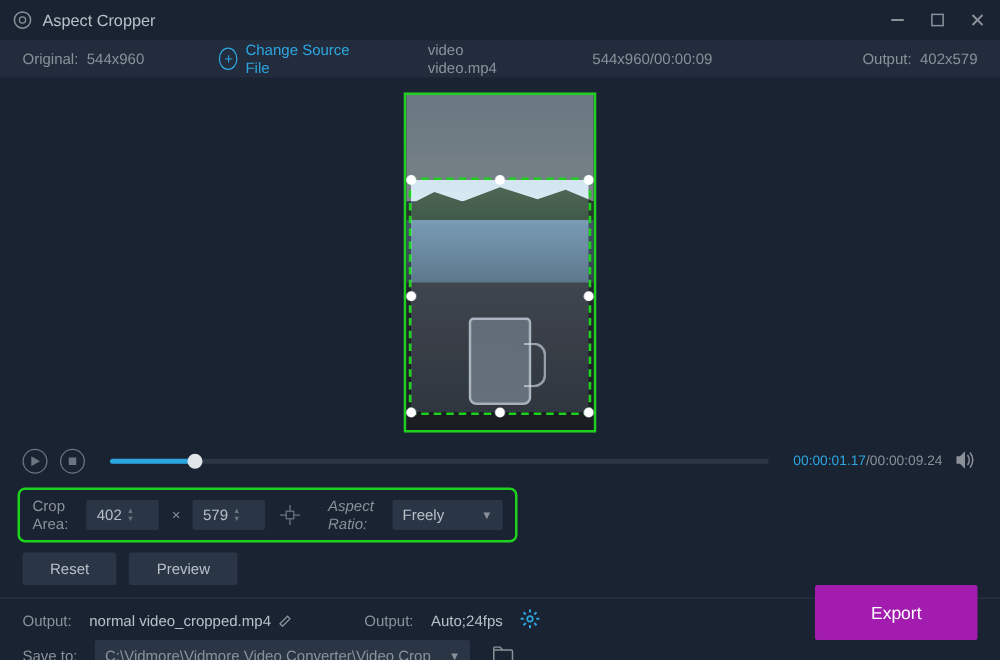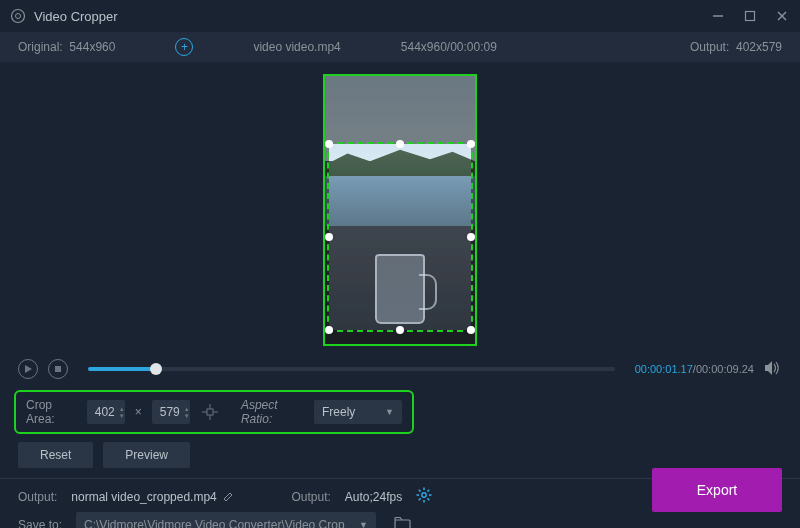--- a/index.html
+++ b/index.html
@@ -139,21 +139,21 @@
     margin: 4px 29px 0 14px;
     border: 2px solid #1fd11f; border-radius: 6px;
     padding: 6px 10px;
     display: flex; align-items: center; gap: 10px;
     width: 400px;
   }
   .crop-controls label { color: #8a9199; font-size: 12px; }
   .numbox {
     display: flex; align-items: center;
     background: #2a3646; border-radius: 2px; height: 24px;
-    padding: 0 0 0 8px; gap: 4px; color: #b8c0c8;
+    padding: 0 20px 0 8px; gap: 4px; color: #b8c0c8;
   }
   .numbox .spin { display: flex; flex-direction: column; gap: 1px; }
   .numbox .spin span { font-size: 6px; line-height: 6px; color: #6b7580; cursor: pointer; }
   .times { color: #8a9199; }
   .center-icon {
     width: 24px; height: 24px; display: flex; align-items: center; justify-content: center;
     color: #6b7580; cursor: pointer;
   }
   .select {
     background: #2a3646; height: 24px; min-width: 88px;
@@ -201,21 +201,21 @@
 </head>
 <body>
 
 <div class="titlebar">
   <span class="app-icon">
     <svg width="16" height="16" viewBox="0 0 16 16">
         <circle cx="8" cy="8" r="6.5" fill="none" stroke="#8a9199" stroke-width="1.2"></circle>
         <circle cx="8" cy="8" r="2.5" fill="none" stroke="#8a9199" stroke-width="1"></circle>
       </svg>
   </span>
-  <span class="title">Video Cropper</span>
+  <span class="title">Aspect Cropper</span>
   <div class="window-controls">
     <span>
         <svg width="12" height="12">
           <line x1="1" y1="6" x2="11" y2="6" stroke="#8a9199" stroke-width="1.5"></line>
         </svg>
       </span>
     <span>
         <svg width="12" height="12">
           <rect x="1.5" y="1.5" width="9" height="9" fill="none" stroke="#8a9199" stroke-width="1.2"></rect>
         </svg>
@@ -228,20 +228,21 @@
       </span>
   </div>
 </div>
 
 <div class="infobar">
   <span class="orig">
     <span>Original:</span>&nbsp;&nbsp;<span>544x960</span>
   </span>
   <span class="change">
     <span class="plus-icon">+</span>
+    <span>Change Source File</span>
   </span>
   <span class="fname">video video.mp4</span>
   <span class="dims">544x960/00:00:09</span>
   <span class="spacer"></span>
   <span class="output-res">
     <span>Output:</span>&nbsp;&nbsp;<span>402x579</span>
   </span>
 </div>
 
 <div class="preview-wrap">

